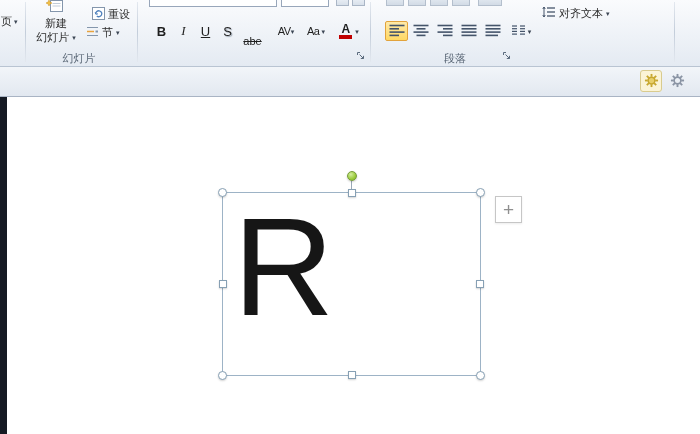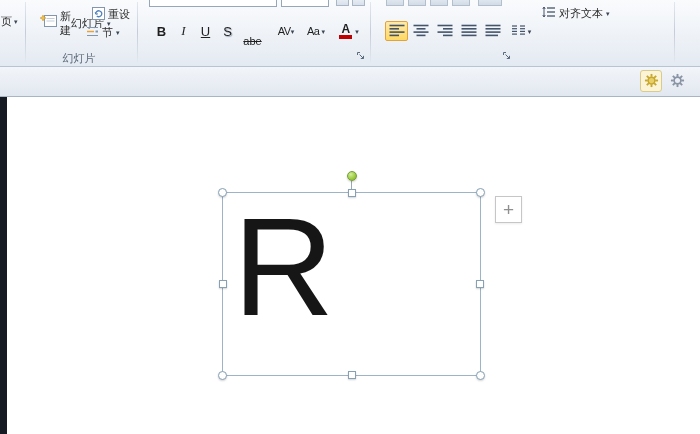--- a/index.html
+++ b/index.html
@@ -12,21 +12,21 @@
   .vdiv { position:absolute; top:2px; height:60px; width:1px;
           background:linear-gradient(#e3e8ef,#c3cdda,#e3e8ef); }
   .grp-label { position:absolute; top:51px; text-align:center; font-size:11px; color:#5a6776; }
   .launcher { position:absolute; width:12px; height:12px; display:flex; align-items:center; justify-content:center; cursor:pointer; }
 
   .rbtn { display:flex; align-items:center; gap:3px; cursor:pointer; white-space:nowrap; }
   .arrow { font-size:7px; color:#3c4654; line-height:1; }
 
   .cutcol { position:absolute; left:1px; top:14px; display:flex; align-items:center; gap:2px; }
 
-  .btn-new { position:absolute; left:40px; top:0; width:56px; height:46px; display:flex; flex-direction:row;
+  .btn-new { position:absolute; left:28px; top:0; width:56px; height:46px; display:flex; flex-direction:column;
              align-items:center; justify-content:flex-start; cursor:pointer; line-height:14px; }
   .btn-reset { position:absolute; left:92px; top:7px; height:15px; }
   .btn-section { position:absolute; left:86px; top:25px; height:15px; }
 
   .stub { position:absolute; background:#fff; border:1px solid #98a6ba; border-top:none; }
   .ministub { position:absolute; background:linear-gradient(#e6ecf3,#d8e0ea); border:1px solid #aab6c6; border-top:none; }
 
   .fbtn { position:absolute; top:21px; height:20px; display:flex; align-items:center; justify-content:center;
           font-size:13px; color:#1f1f1f; border-radius:2px; cursor:pointer; }
   .b-bold { font-weight:bold; }
@@ -267,20 +267,21 @@
           <path d="M2 1 L2 11" stroke-width="1"></path>
               <path d="M0.8 3 L2 1 L3.2 3" stroke-width="1"></path>
               <path d="M0.8 9 L2 11 L3.2 9" stroke-width="1"></path>
         </g>
           </svg>
       </span>
       <span>对齐文本</span>
       <span class="arrow">▾</span>
     </div>
 
+    <div class="grp-label" style="left:400px; width:110px;">段落</div>
     <div class="launcher" style="left:501px; top:50px;">
       <svg width="10" height="10" viewBox="0 0 10 10">
         <g stroke="#5A6A7D" fill="none">
           <path d="M1.5 4 L1.5 1.5 L4 1.5"></path>
             <path d="M3.5 3.5 L7.5 7.5"></path>
           <path d="M7.5 4.8 L7.5 7.5 L4.8 7.5"></path>
         </g>
       </svg>
     </div>
     <div class="vdiv" style="left:674px;"></div>

